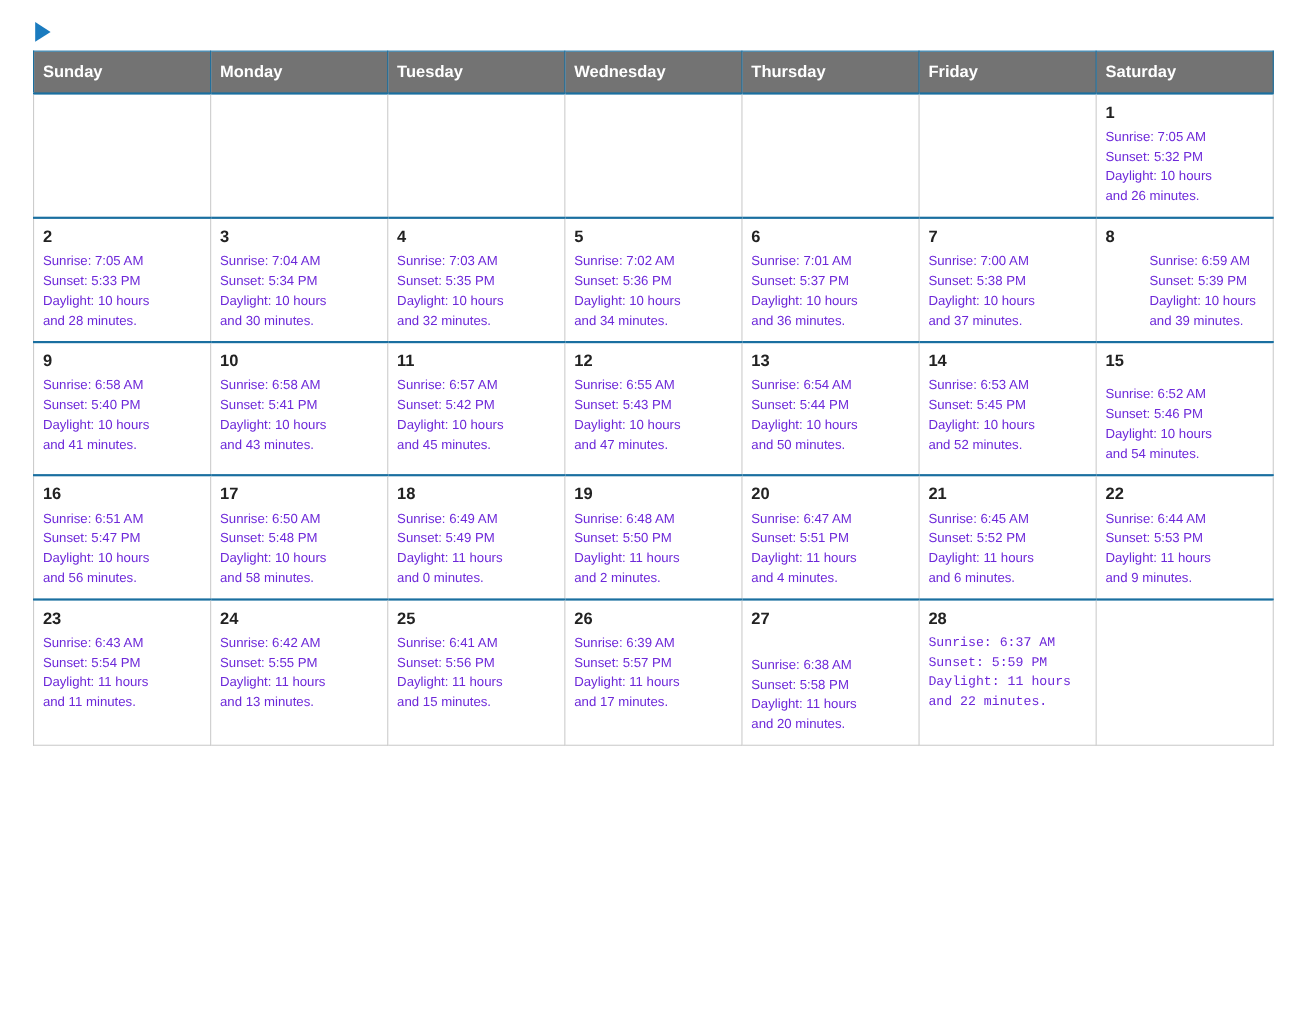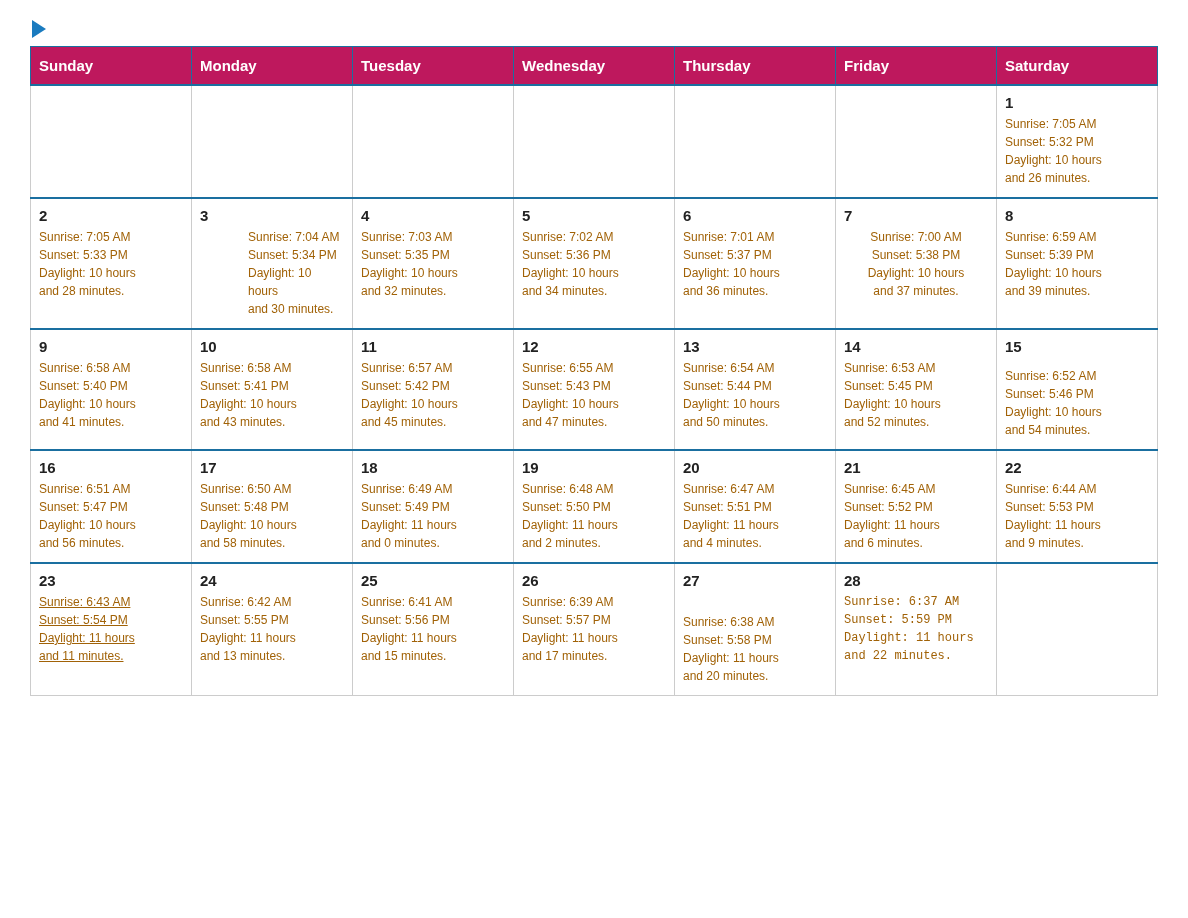--- a/index.html
+++ b/index.html
@@ -58,21 +58,21 @@
       font-size: 20px;
       color: #444;
       margin-top: 4px;
     }
     .calendar {
       width: 100%;
       border-collapse: collapse;
       margin-top: 10px;
     }
     .calendar th {
-      background-color: #be185d;
+      background-color: #737373;
       color: #fff;
       font-size: 15px;
       font-weight: bold;
       padding: 10px 8px;
       text-align: left;
       border: 1px solid #1a6fa0;
     }
     .calendar td {
       width: calc(100%/7);
       vertical-align: top;
@@ -86,21 +86,21 @@
       border-top: 2px solid #1a6fa0;
     }
     .day-number {
       font-size: 15px;
       font-weight: bold;
       color: #222;
       margin-bottom: 4px;
     }
     .day-info {
       font-size: 12px;
-      color: #a16207;
+      color: #6d28d9;
       line-height: 1.5;
     }
     .empty-cell {
       background: #fff;
     }
     .last-row td {
       border-bottom: 1px solid #ccc;
     }
   </style>
 </head>
@@ -151,21 +151,21 @@
       <tr class="week-row">
         <td>
           <div class="day-number">2</div>
           <div class="day-info" style="white-space: pre-line;">Sunrise: 7:05 AM
 Sunset: 5:33 PM
 Daylight: 10 hours
 and 28 minutes.</div>
         </td>
         <td>
           <div class="day-number">3</div>
-          <div class="day-info" style="white-space: pre-line; margin-left: 48px;">Sunrise: 7:04 AM
+          <div class="day-info" style="white-space: pre-line;">Sunrise: 7:04 AM
 Sunset: 5:34 PM
 Daylight: 10 hours
 and 30 minutes.</div>
         </td>
         <td>
           <div class="day-number">4</div>
           <div class="day-info" style="white-space: pre-line;">Sunrise: 7:03 AM
 Sunset: 5:35 PM
 Daylight: 10 hours
 and 32 minutes.</div>
@@ -179,28 +179,28 @@
         </td>
         <td>
           <div class="day-number">6</div>
           <div class="day-info" style="white-space: pre-line;">Sunrise: 7:01 AM
 Sunset: 5:37 PM
 Daylight: 10 hours
 and 36 minutes.</div>
         </td>
         <td>
           <div class="day-number">7</div>
-          <div class="day-info" style="white-space: pre-line; text-align: center;">Sunrise: 7:00 AM
+          <div class="day-info" style="white-space: pre-line;">Sunrise: 7:00 AM
 Sunset: 5:38 PM
 Daylight: 10 hours
 and 37 minutes.</div>
         </td>
         <td>
           <div class="day-number">8</div>
-          <div class="day-info" style="white-space: pre-line;">Sunrise: 6:59 AM
+          <div class="day-info" style="white-space: pre-line; margin-left: 40px;">Sunrise: 6:59 AM
 Sunset: 5:39 PM
 Daylight: 10 hours
 and 39 minutes.</div>
         </td>
       </tr>
       <tr class="week-row">
         <td>
           <div class="day-number">9</div>
           <div class="day-info" style="white-space: pre-line;">Sunrise: 6:58 AM
 Sunset: 5:40 PM
@@ -297,21 +297,21 @@
           <div class="day-number">22</div>
           <div class="day-info" style="white-space: pre-line;">Sunrise: 6:44 AM
 Sunset: 5:53 PM
 Daylight: 11 hours
 and 9 minutes.</div>
         </td>
       </tr>
       <tr class="week-row last-row">
         <td>
           <div class="day-number">23</div>
-          <div class="day-info" style="white-space: pre-line; text-decoration: underline;">Sunrise: 6:43 AM
+          <div class="day-info" style="white-space: pre-line;">Sunrise: 6:43 AM
 Sunset: 5:54 PM
 Daylight: 11 hours
 and 11 minutes.</div>
         </td>
         <td>
           <div class="day-number">24</div>
           <div class="day-info" style="white-space: pre-line;">Sunrise: 6:42 AM
 Sunset: 5:55 PM
 Daylight: 11 hours
 and 13 minutes.</div>

